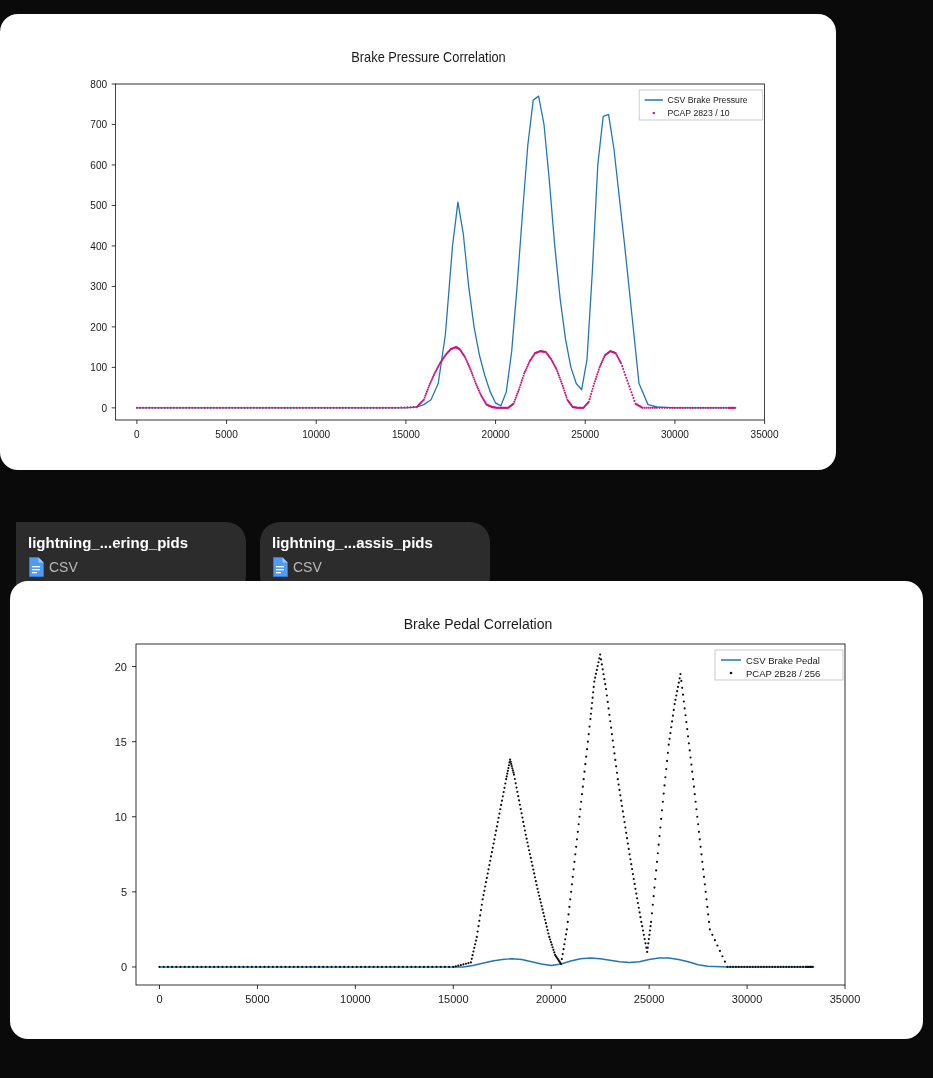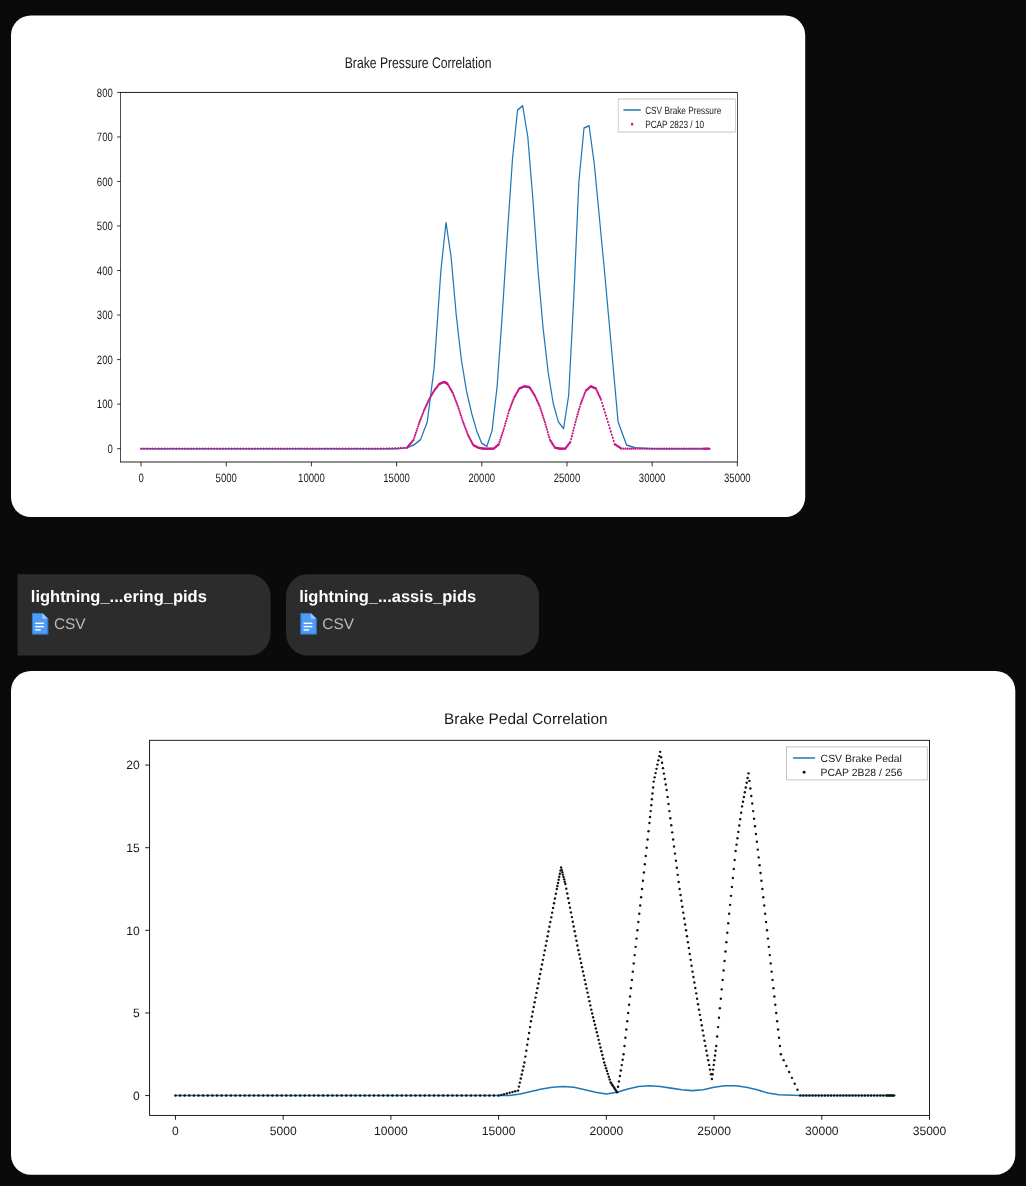--- a/index.html
+++ b/index.html
@@ -14,22 +14,22 @@
     position: relative;
     width: 933px; height: 1078px;
     background: #0a0a0a;
   }
   .chart-card {
     position: absolute;
     background: #ffffff;
     border-radius: 18px;
     overflow: hidden;
   }
-  #card-top { left: 10px; top: 14px; width: 722px; height: 456px; }
-  #card-bottom { left: 10px; top: 610px; width: 913px; height: 458px; }
+  #card-top { left: 0; top: 14px; width: 836px; height: 456px; }
+  #card-bottom { left: 10px; top: 581px; width: 913px; height: 458px; }
 
   .chart-svg { display: block; width: 100%; height: 100%; }
 
   .files-row {
     position: absolute;
     left: 16px; top: 522px;
     width: 933px; height: 74px;
     display: flex;
     gap: 14px;
     padding-left: 0px;

